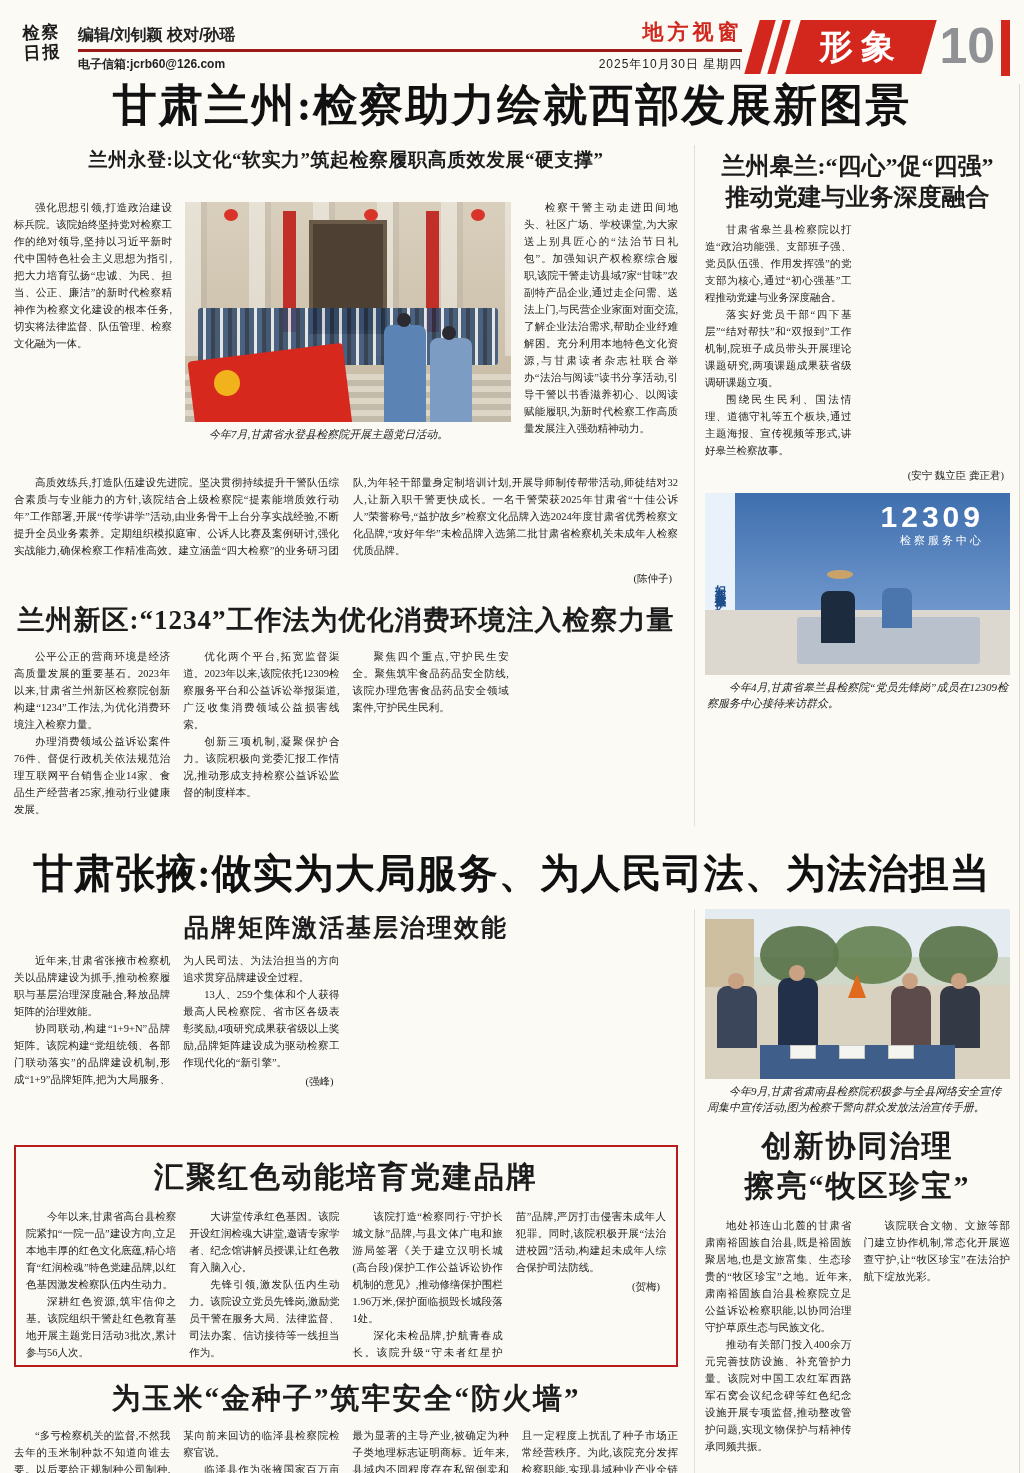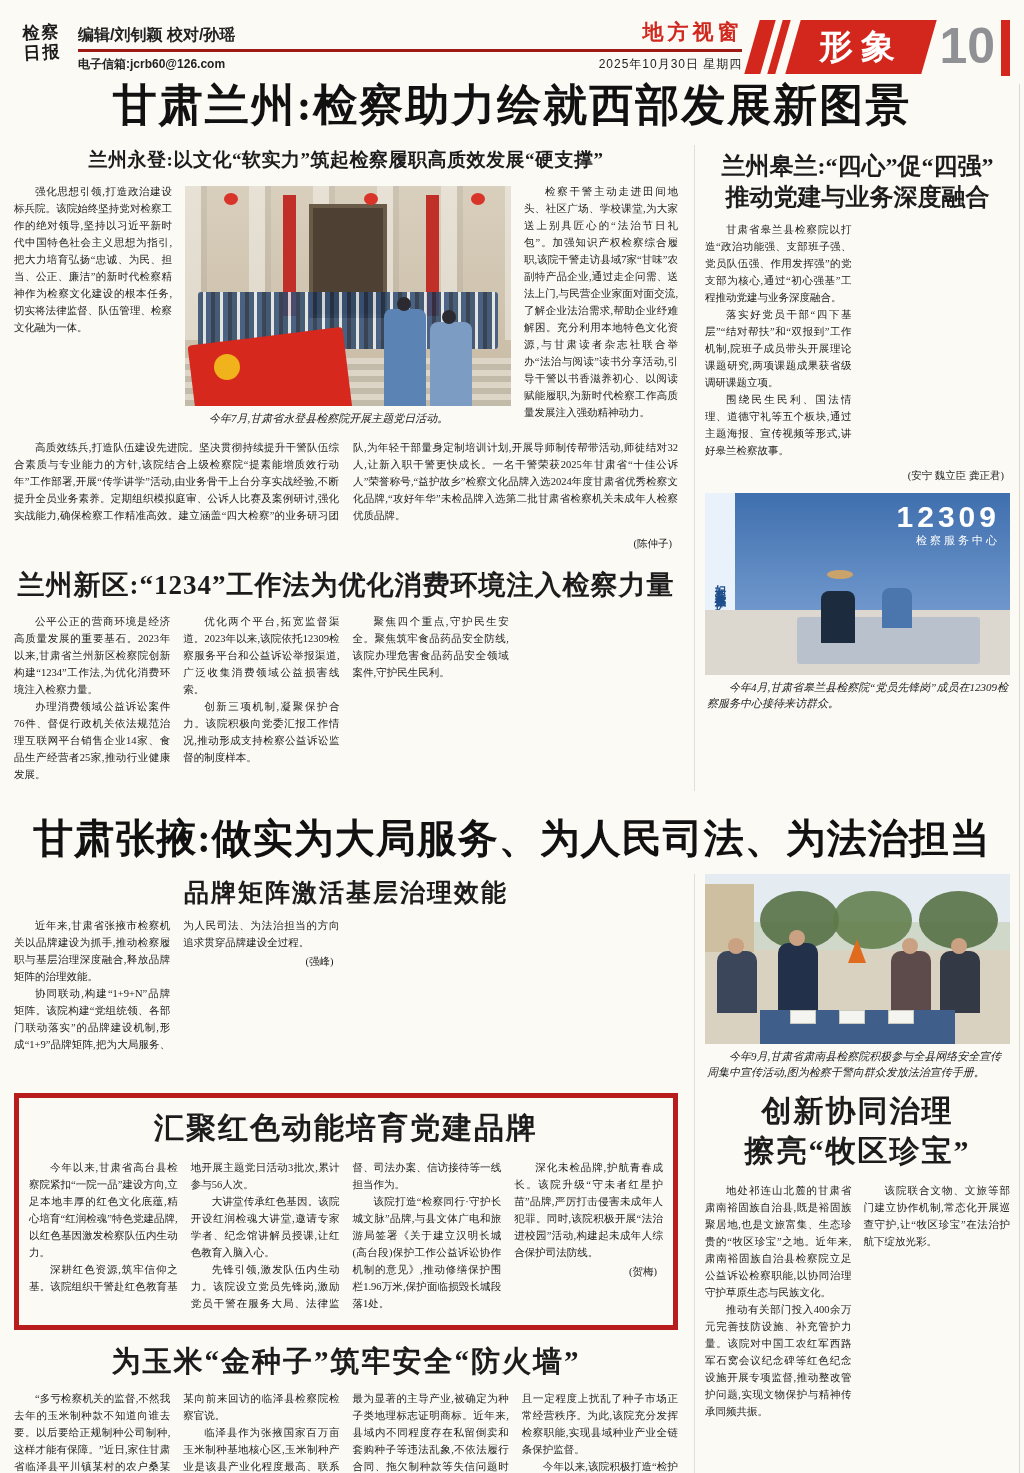--- a/index.html
+++ b/index.html
@@ -39,39 +39,39 @@
   .bodytext { font-size:10.5px; line-height:1.62; text-align:justify; color:#1c1c1c; }
   .para { margin:0; text-indent:2em; }
   .byline { text-align:right; font-size:10.5px; padding-right:6px; margin-top:2px; }
   .caption { font-size:11px; font-style:italic; line-height:1.45; margin:5px 2px 0; text-indent:2em; color:#222; }
 
   
   .h1-main { text-align:center; font-size:44px; font-weight:bold; letter-spacing:2px; margin:4px 0 10px; color:#111; }
   .grid { display:grid; grid-template-columns:664px 316px; column-gap:16px; }
   .grid > .right-cell { border-left:1px solid #e3dfd3; padding-left:10px; }
 
-  .artA-head { text-align:center; font-size:19px; font-weight:bold; margin:2px 0 10px; letter-spacing:0.5px; }
+  .artA-head { text-align:center; font-size:19px; font-weight:bold; margin:2px 0 26px; letter-spacing:0.5px; }
   .artA-top { display:flex; gap:10px; }
   .artA-col { width:158px; height:252px; overflow:hidden; }
   .artA-colR { flex:1; height:252px; overflow:hidden; }
   .artA-fig { width:326px; flex:none; }
-  .artA-bottom { column-count:2; column-gap:14px; height:96px; column-fill:auto; overflow:hidden; margin-top:4px; }
+  .artA-bottom { column-count:2; column-gap:14px; height:96px; column-fill:auto; overflow:hidden; margin-top:23px; }
 
   .artC-head { text-align:center; font-size:27px; font-weight:bold; margin:16px 0 10px; letter-spacing:1px; }
   .artC-body { column-count:4; column-gap:13px; height:178px; column-fill:auto; overflow:hidden; }
 
   .artB-head { text-align:center; font-size:24px; font-weight:bold; line-height:1.3; margin:6px 0 2px; }
   .artB-body { column-count:2; column-gap:12px; height:246px; column-fill:auto; overflow:hidden; margin-top:8px; }
 
   
   .h2-main { text-align:center; font-size:40px; font-weight:bold; letter-spacing:1px; margin:20px 0 8px; color:#111; }
   .pinpai-head { text-align:center; font-size:25px; font-weight:bold; margin:2px 0 8px; letter-spacing:2px; }
   .pinpai-body { column-count:4; column-gap:13px; height:150px; column-fill:auto; overflow:hidden; }
 
-  .redbox { border:5px solid #b91c1c; margin-top:12px; padding:8px 10px 10px; background:#fbfaf5; }
+  .redbox { border:2px solid #b91c1c; margin-top:29px; padding:8px 10px 1px; background:#fbfaf5; }
   .gaotai-head { text-align:center; font-size:30px; font-weight:600; margin:2px 0 10px; letter-spacing:2px; }
   .gaotai-body { column-count:4; column-gap:13px; height:156px; column-fill:auto; overflow:hidden; }
 
   .sunan-head { text-align:center; font-size:30px; font-weight:600; line-height:1.35; margin:10px 0 10px; letter-spacing:2px; }
   .sunan-body { column-count:2; column-gap:12px; height:268px; column-fill:auto; overflow:hidden; }
 
   .linze-head { text-align:center; font-size:29px; font-weight:600; margin:12px 0 8px; letter-spacing:2px; }
   .linze-body { column-count:4; column-gap:13px; height:118px; column-fill:auto; overflow:hidden; }
 
   
@@ -91,21 +91,21 @@
   .ph1 .steps { position:absolute; left:0; right:0; bottom:0; height:22%;
     background:repeating-linear-gradient(#ddd6c6 0 6px,#c2bbaa 6px 12px); }
   .ph1 .flag { position:absolute; left:2%; bottom:-6%; width:48%; height:38%; background:#d7281e; transform:rotate(-7deg); border-radius:4px; }
   .ph1 .emblem { position:absolute; left:9%; bottom:12%; width:26px; height:26px; border-radius:50%; background:#f3c21b; opacity:.9; }
   .ph1 .person { position:absolute; bottom:0; width:13%; height:44%; background:#5b83b4; border-radius:8px 8px 0 0; }
   .ph1 .person.pa { right:26%; } .ph1 .person.pb { right:12%; height:38%; background:#7d9cc4; }
   .ph1 .head { position:absolute; top:-12px; left:30%; width:14px; height:14px; border-radius:50%; background:#2a2a30; }
   
   .ph2 { height:182px; background:#d8d4cb; }
   .ph2 .wall { position:absolute; inset:0 0 36% 0; background:linear-gradient(#3f6fae,#6f97cc); }
-  .ph2 .sign { position:absolute; top:8px; right:10px; text-align:right; color:#fff;
+  .ph2 .sign { position:absolute; top:8px; right:26px; text-align:right; color:#fff;
     font-family:"Liberation Sans","DejaVu Sans",sans-serif; }
   .ph2 .sign .num { display:block; font-size:30px; font-weight:bold; letter-spacing:4px; line-height:1.05; }
   .ph2 .sign .lbl { display:block; font-size:11px; letter-spacing:3px; }
   .ph2 .side { position:absolute; left:0; top:0; bottom:0; width:30px; background:#e9f1fa;
     display:flex; align-items:center; justify-content:center; }
   .ph2 .side span { writing-mode:vertical-rl; font-size:11px; letter-spacing:2px; color:#1f4e8c; font-weight:bold; }
   .ph2 .floor { position:absolute; left:0; right:0; bottom:0; height:36%; background:#dcd8cf; }
   .ph2 .desk { position:absolute; left:30%; bottom:6%; width:60%; height:26%; background:#b9c2cc; border-radius:3px; }
   .ph2 .p1 { position:absolute; left:38%; bottom:18%; width:34px; height:52px; background:#1d2b3f; border-radius:8px 8px 0 0; }
   .ph2 .p2 { position:absolute; left:58%; bottom:26%; width:30px; height:40px; background:#4a76ad; border-radius:8px 8px 0 0; }
@@ -245,20 +245,21 @@
 
   <h1 class="h2-main">甘肃张掖:做实为大局服务、为人民司法、为法治担当</h1>
 
   <div class="grid">
     <div>
       <div class="pinpai-head">品牌矩阵激活基层治理效能</div>
       <div class="pinpai-body bodytext">
         <div>
             <p class="para">近年来,甘肃省张掖市检察机关以品牌建设为抓手,推动检察履职与基层治理深度融合,释放品牌矩阵的治理效能。</p>
             <p class="para">协同联动,构建“1+9+N”品牌矩阵。该院构建“党组统领、各部门联动落实”的品牌建设机制,形成“1+9”品牌矩阵,把为大局服务、为人民司法、为法治担当的方向追求贯穿品牌建设全过程。</p>
+            <p class="para">13人、259个集体和个人获得最高人民检察院、省市区各级表彰奖励,4项研究成果获省级以上奖励,品牌矩阵建设成为驱动检察工作现代化的“新引擎”。</p>
           </div>
         <div class="byline">(强峰)</div>
       </div>
     </div>
     <div class="right-cell">
       <figure style="margin:0">
         <div class="photo ph3">
           <div class="bldg"></div>
           <div class="tree t1"></div>
           <div class="tree t2"></div>

